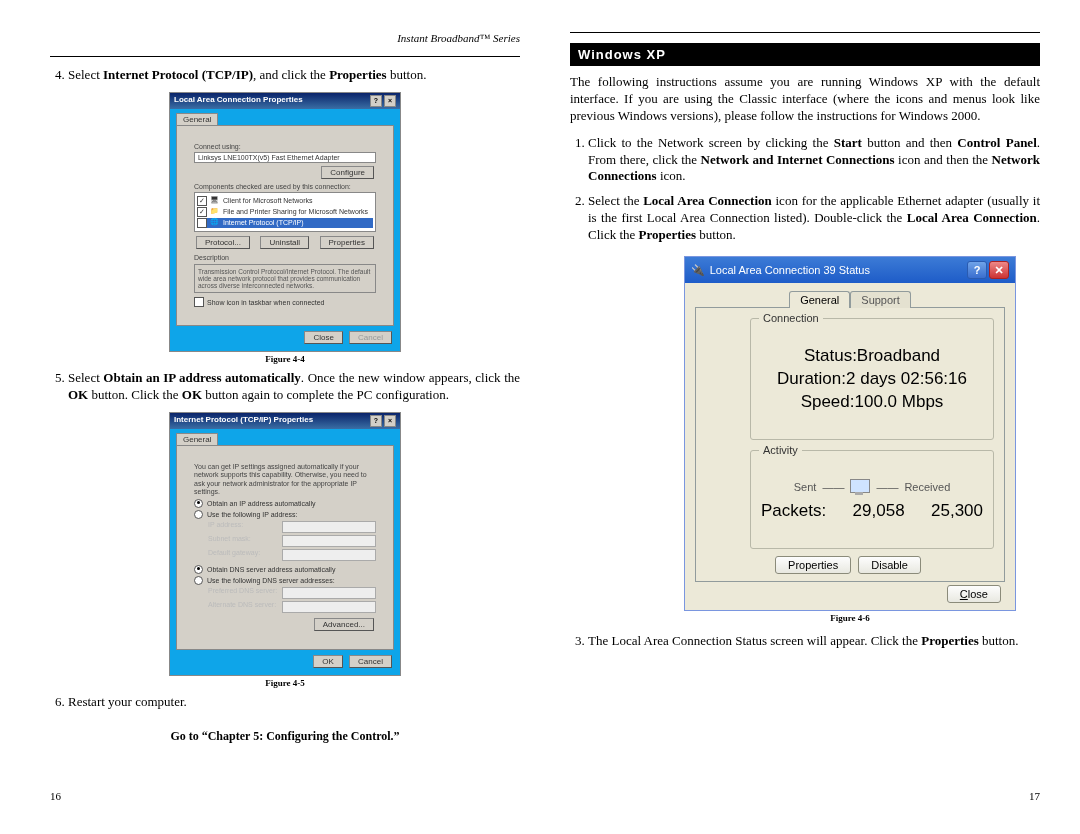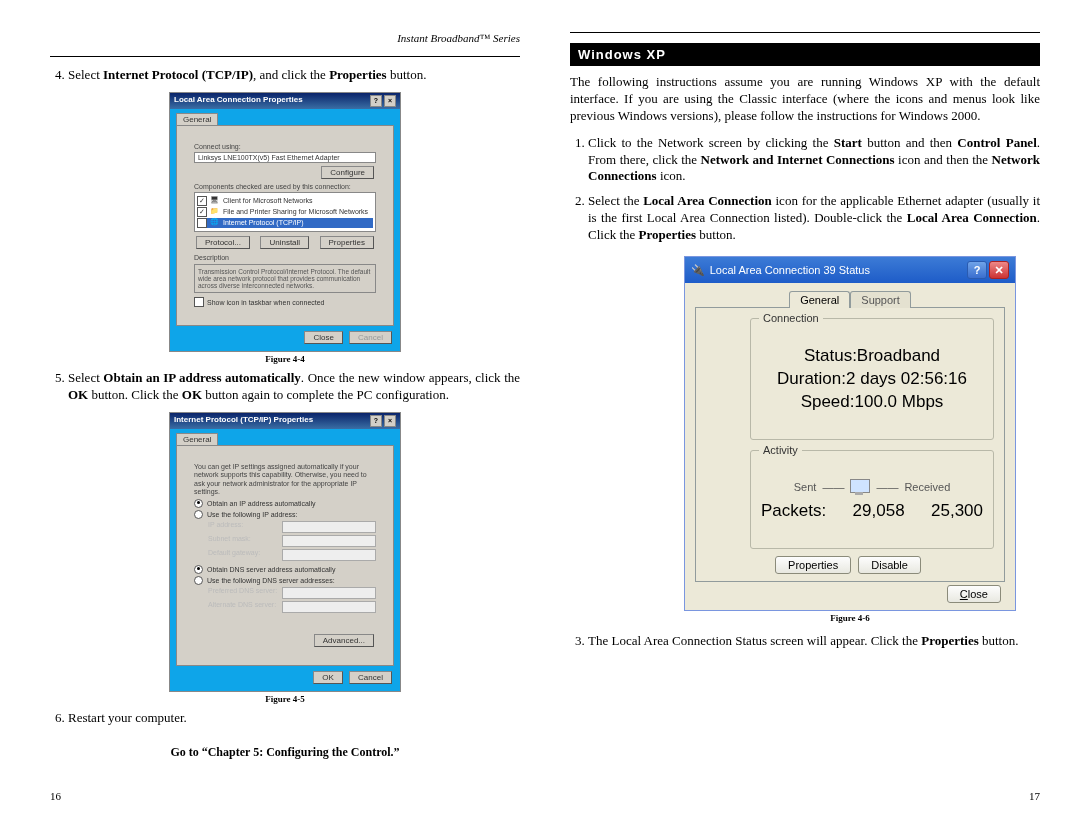--- a/index.html
+++ b/index.html
@@ -247,21 +247,21 @@
           <div class="radio">
               <span class="dot"></span>
               <span>Use the following DNS server addresses:</span>
             </div>
           <div class="ipgrid dis">
             <span class="lbl7">Preferred DNS server:</span>
               <span class="inp"></span>
             <span class="lbl7">Alternate DNS server:</span>
               <span class="inp"></span>
           </div>
-          <div style="text-align:right;margin-top:20px"><span class="btn">Advanced...</span></div>
+          <div style="text-align:right;margin-top:4px"><span class="btn">Advanced...</span></div>
         </div>
         <div class="btm-row">
           <span class="btn">OK</span>
           <span class="btn">Cancel</span>
         </div>
       </div>
     </div>
     <div class="figure-caption">Figure 4-5</div>
   </div>
 

